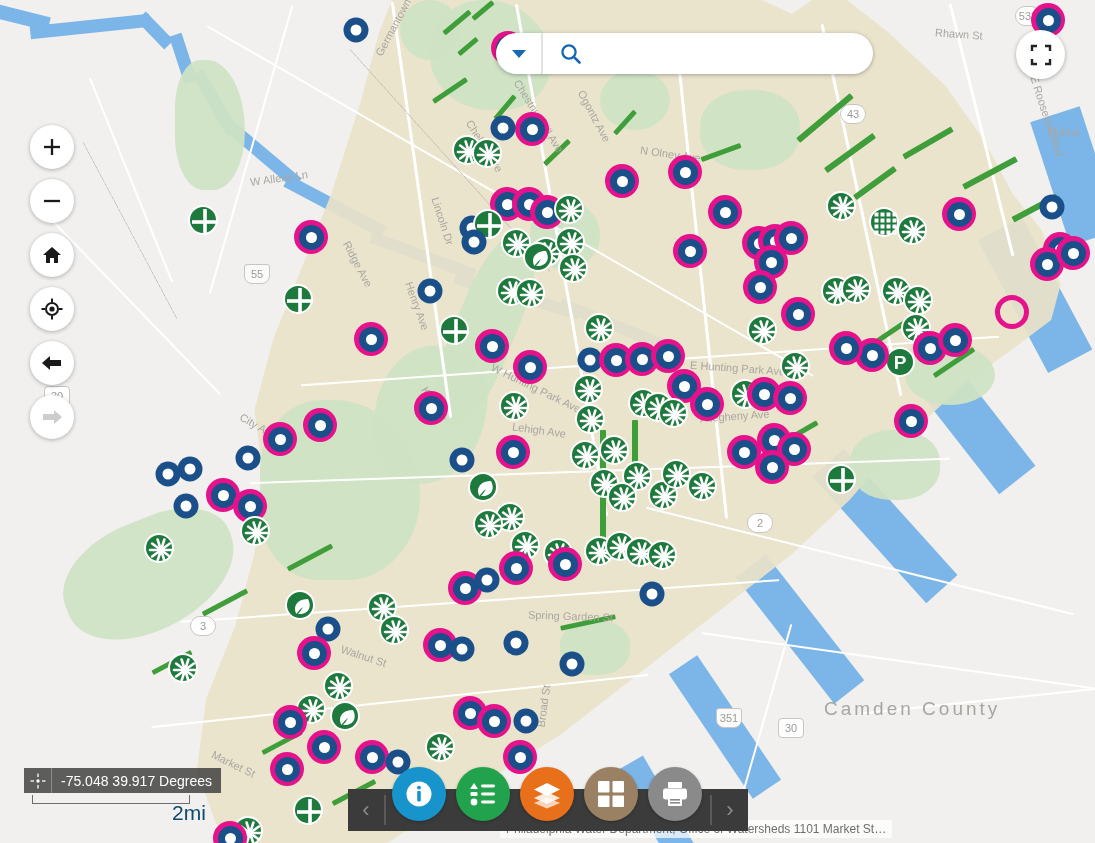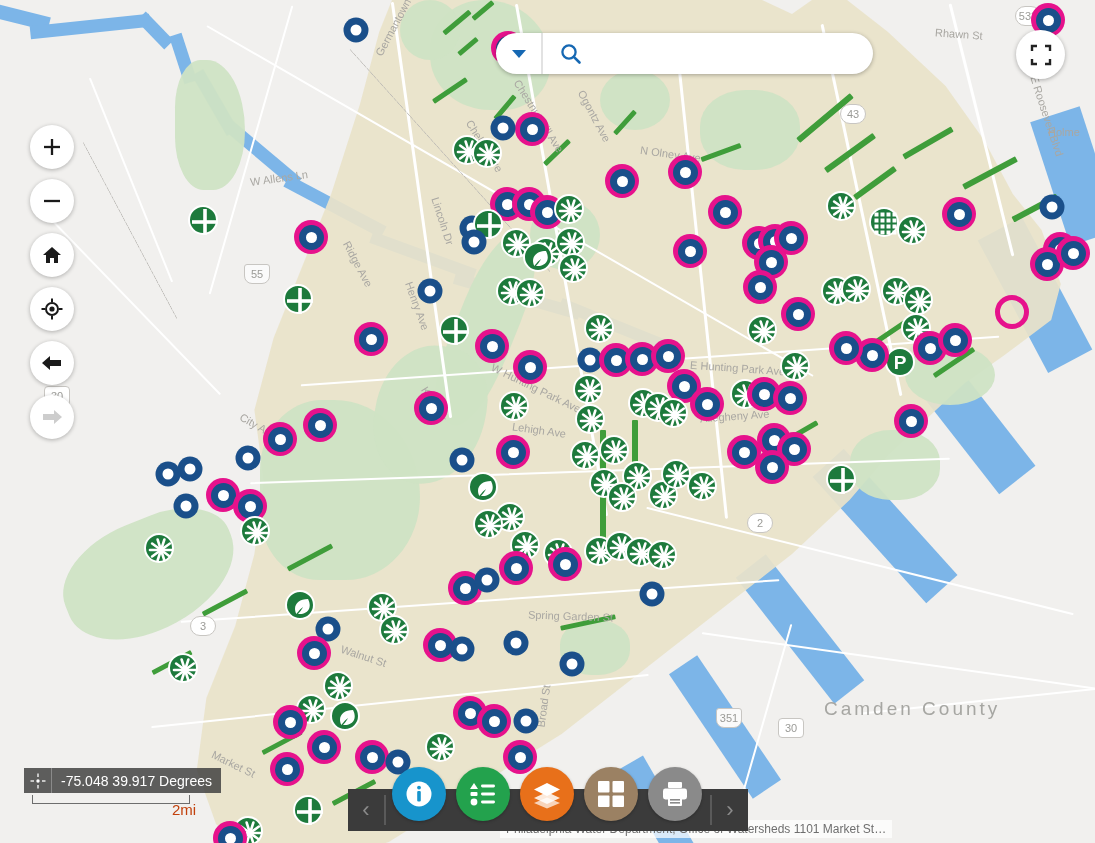--- a/index.html
+++ b/index.html
@@ -300,22 +300,22 @@
     z-index: 42;
   }
   #scalebar .bar {
     width: 158px; height: 9px;
     border: 1px solid #6d6d6d;
     border-top: none;
   }
   #scalebar .lbl {
     position: absolute;
     left: 140px; top: 6px;
-    color: #c2410c;
-    font-size: 15px;
+    color: #0c4a6e;
+    font-size: 21px;
     white-space: nowrap;
     text-align: center;
   }
 
   
   #attribution {
     position: absolute;
     left: 500px; top: 820px;
     max-width: 492px;
     background: rgba(255,255,255,.72);

